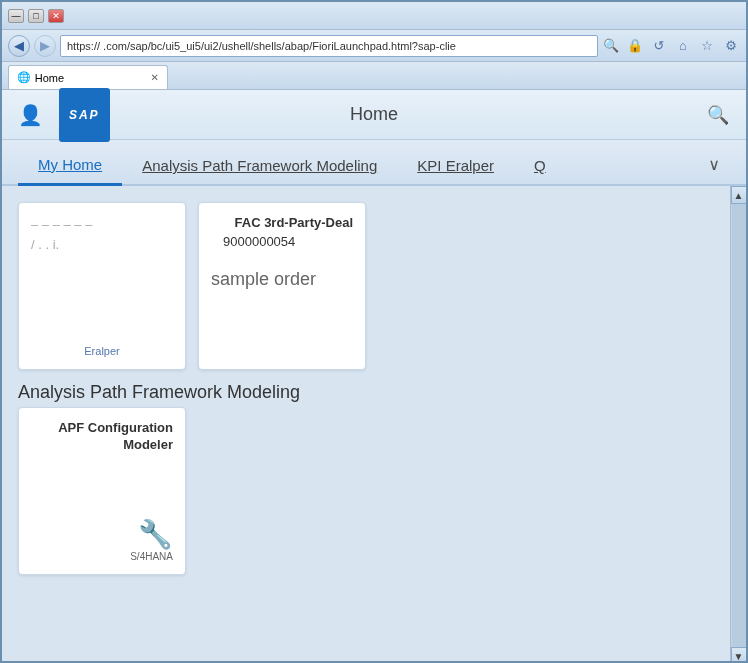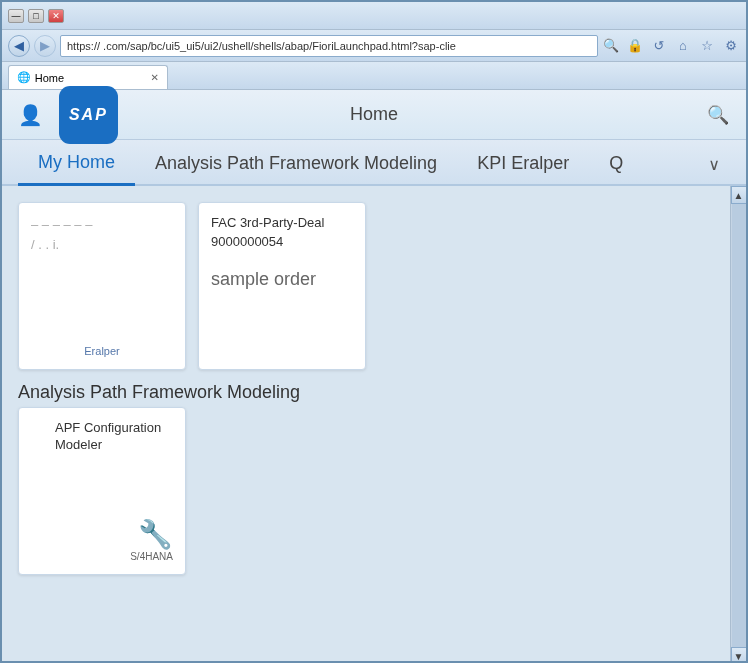--- a/index.html
+++ b/index.html
@@ -136,24 +136,24 @@
     }
     .sap-user-icon {
       font-size: 20px;
       color: #5577aa;
       margin-right: 16px;
       cursor: pointer;
     }
     .sap-logo {
       background: #1a6ec2;
       color: white;
-      font-size: 16px;
+      font-size: 12px;
       font-weight: bold;
       padding: 20px 10px;
-      border-radius: 11px;
+      border-radius: 3px;
       letter-spacing: 2px;
       font-style: italic;
     }
     .sap-title {
       position: absolute;
       left: 50%;
       transform: translateX(-50%);
       font-size: 18px;
       color: #444;
     }
@@ -169,25 +169,26 @@
       background: linear-gradient(to bottom, #e0eaf5, #d0e0f0);
       height: 46px;
       display: flex;
       align-items: flex-end;
       padding: 0 16px;
       border-bottom: 2px solid #b0c8e0;
       gap: 0;
     }
     .nav-tab {
       padding: 8px 20px 10px;
-      font-size: 18px;
+      font-size: 15px;
       color: #444;
       cursor: pointer;
       position: relative;
       white-space: nowrap;
+      text-decoration: underline;
     }
     .nav-tab.active {
       color: #1a6ec2;
       border-bottom: 3px solid #1a6ec2;
       margin-bottom: -2px;
     }
     .nav-more {
       margin-left: auto;
       padding: 8px 10px 10px;
       font-size: 16px;
@@ -253,32 +254,34 @@
       padding: 12px;
       display: flex;
       flex-direction: column;
       cursor: pointer;
       box-shadow: 0 1px 3px rgba(0,0,0,0.1);
       position: relative;
     }
     .tile-title {
       font-size: 13px;
       color: #333;
-      font-weight: normal;
+      font-weight: bold;
       line-height: 1.3;
+      text-align: right;
     }
     .tile-subtitle {
       font-size: 18px;
       color: #666;
       margin-top: 20px;
     }
     .tile-number {
       font-size: 13px;
       color: #333;
       margin-top: 2px;
+      margin-left: 12px;
     }
     .tile-footer {
       margin-top: auto;
       font-size: 11px;
       color: #5577aa;
       text-align: center;
     }
     .tile-icon {
       margin-top: auto;
       display: flex;

